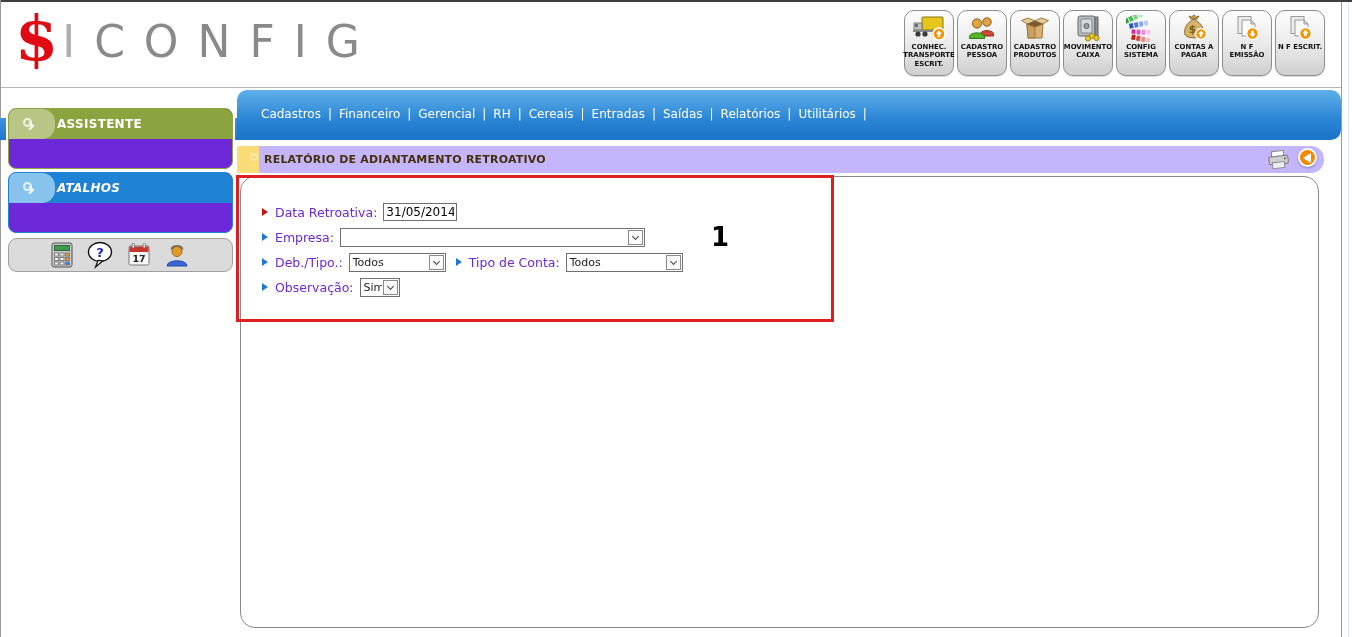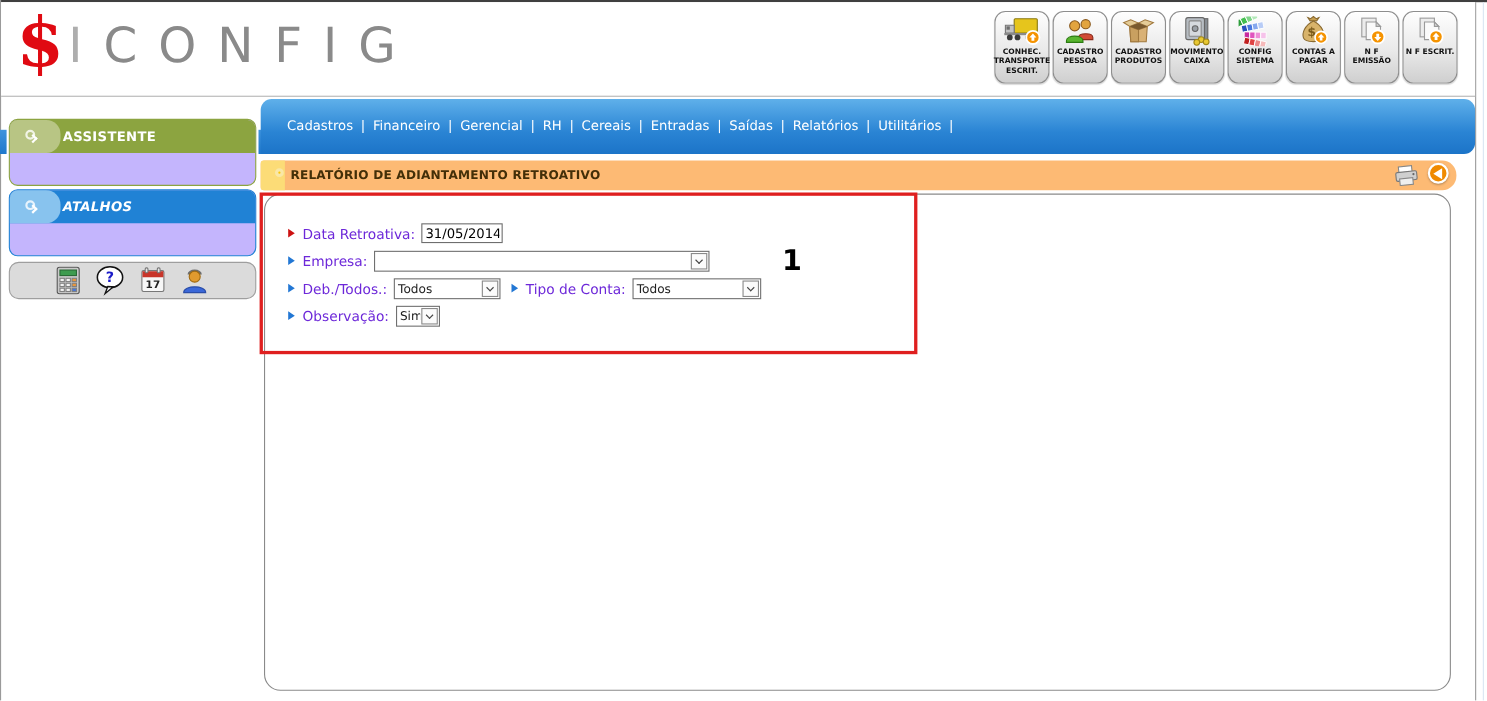--- a/index.html
+++ b/index.html
@@ -33,21 +33,21 @@
   .menu-strip { position:absolute; left:0; top:118px; width:240px; height:22px;
                 background:linear-gradient(#3e93dd,#1f78cc); z-index:1; }
   .menu-bar { position:absolute; left:237px; top:90px; width:1104px; height:50px;
               border-radius:10px 10px 10px 0;
               background:linear-gradient(#5fb0ea,#2a84d4 60%,#1c74c8); z-index:1; }
   .menu-text { padding:17px 0 0 24px; font-size:12px; color:#fff; white-space:nowrap; }
   .menu-item { cursor:pointer; }
   .menu-sep { margin:0 7px; }
 
   
-  .panel { position:absolute; left:8px; width:225px; height:61px; border-radius:8px; background:#c4b5fd;
+  .panel { position:absolute; left:8px; width:225px; height:61px; border-radius:8px; background:#6d28d9;
            box-shadow:0 0 0 2px #fff; z-index:3;text-align:right; }
   #panel-assistente { top:108px; border:1px solid #8ca440; }
   #panel-atalhos    { top:172px; border:1px solid #2082d5;font-style:italic; }
   .panel-header { position:relative; height:30px; border-radius:7px 7px 0 0; display:flex; align-items:center; cursor:pointer; }
   #panel-assistente .panel-header { background:#8ca440; }
   #panel-atalhos    .panel-header { background:#2082d5; }
   .panel-tab { position:absolute; left:0; top:0; width:46px; height:30px; border-radius:7px 13px 13px 0; }
   #panel-assistente .panel-tab { background:#b8c584; }
   #panel-atalhos    .panel-tab { background:#88c3ee; }
   .ring { position:absolute; left:14px; top:9px; width:9px; height:9px; border:2px solid rgba(255,255,255,.8); border-radius:50%; }
@@ -55,21 +55,21 @@
                  border-top:2px solid #fff; border-right:2px solid #fff; transform:rotate(45deg); }
   .panel-title { margin-left:48px; color:#fff; font-weight:bold; font-size:12px; letter-spacing:.3px; position:relative; z-index:1; }
 
   
   .tray { position:absolute; left:8px; top:238px; width:225px; height:34px; background:#dbdbdb;
           border:1px solid #9e9e9e; border-radius:9px; box-shadow:0 0 0 2px #fff;
           display:flex; align-items:center; justify-content:center; gap:13px; z-index:3; }
   .tray-icon { cursor:pointer; display:flex; align-items:center; }
 
   
-  .title-bar { position:absolute; left:237px; top:146px; width:1087px; height:27px; background:#fdba74;
+  .title-bar { position:absolute; left:237px; top:146px; width:1087px; height:27px; background:#c4b5fd;
                border-radius:3px 13px 13px 3px; z-index:2; }
   .tb-ornament { position:absolute; left:0; top:0; width:22px; height:27px; background:#fcdc77; border-radius:3px 0 0 3px; }
   .tb-ring { position:absolute; left:13px; top:7px; width:8px; height:8px; border:3px solid #f9e7a6;
              background:#fbc501; border-radius:50%; }
   .page-title { position:absolute; left:27px; top:0; line-height:27px; font-size:11px; font-weight:bold;
                 color:#432f08; letter-spacing:.2px; white-space:nowrap; }
   .print-btn { position:absolute; right:33px; top:4px; cursor:pointer; }
   .back-btn { position:absolute; right:7px; top:2px; width:19px; height:19px; background:#f08a00;
               border:2px solid #fff; border-radius:50%; box-shadow:0 1px 2px rgba(0,0,0,.3); cursor:pointer; }
   .back-btn::after { content:""; position:absolute; left:3px; top:2.5px;
@@ -338,21 +338,21 @@
     <div class="combo" id="empresa-combo">
       <span class="combo-text"></span>
       <span class="combo-btn">
           <span class="chev"></span>
         </span>
     </div>
   </div>
 
   <div class="form-row" id="row-3">
     <span class="bullet blue"></span>
-    <span class="f-label">Deb./Todos.:</span>
+    <span class="f-label">Deb./Tipo.:</span>
     <div class="combo" id="debcred-combo">
       <span class="combo-text">Todos</span>
       <span class="combo-btn">
           <span class="chev"></span>
         </span>
     </div>
     <span class="bullet blue second"></span>
     <span class="f-label">Tipo de Conta:</span>
     <div class="combo" id="tipoconta-combo">
       <span class="combo-text">Todos</span>

